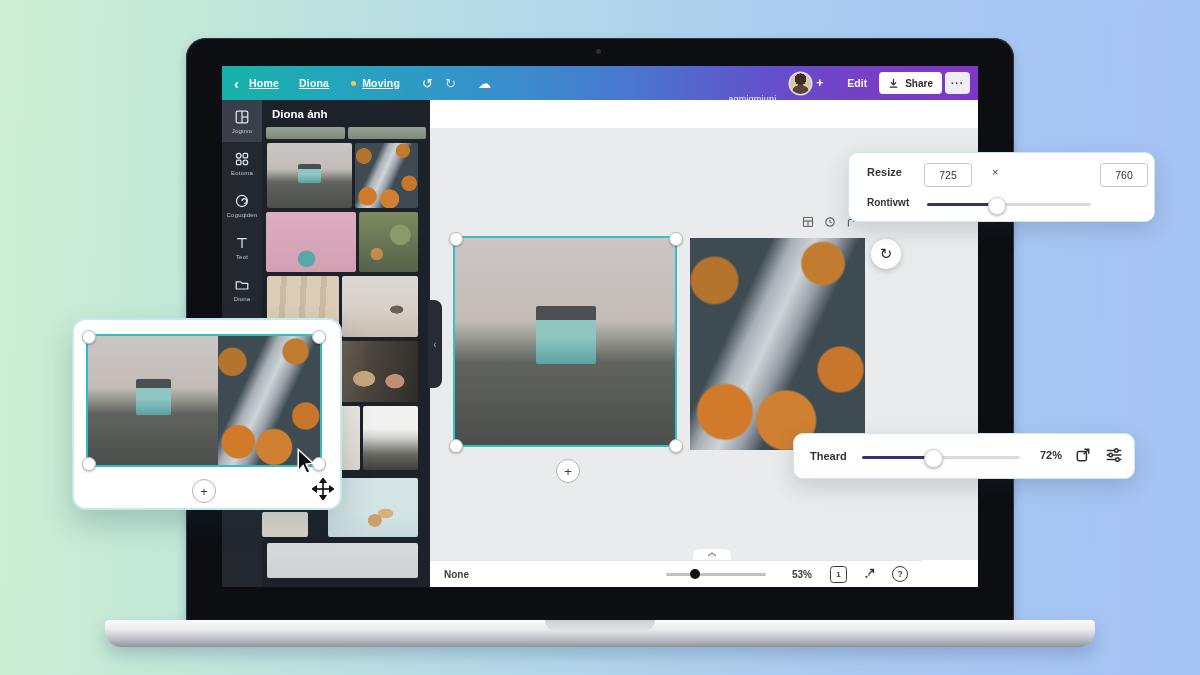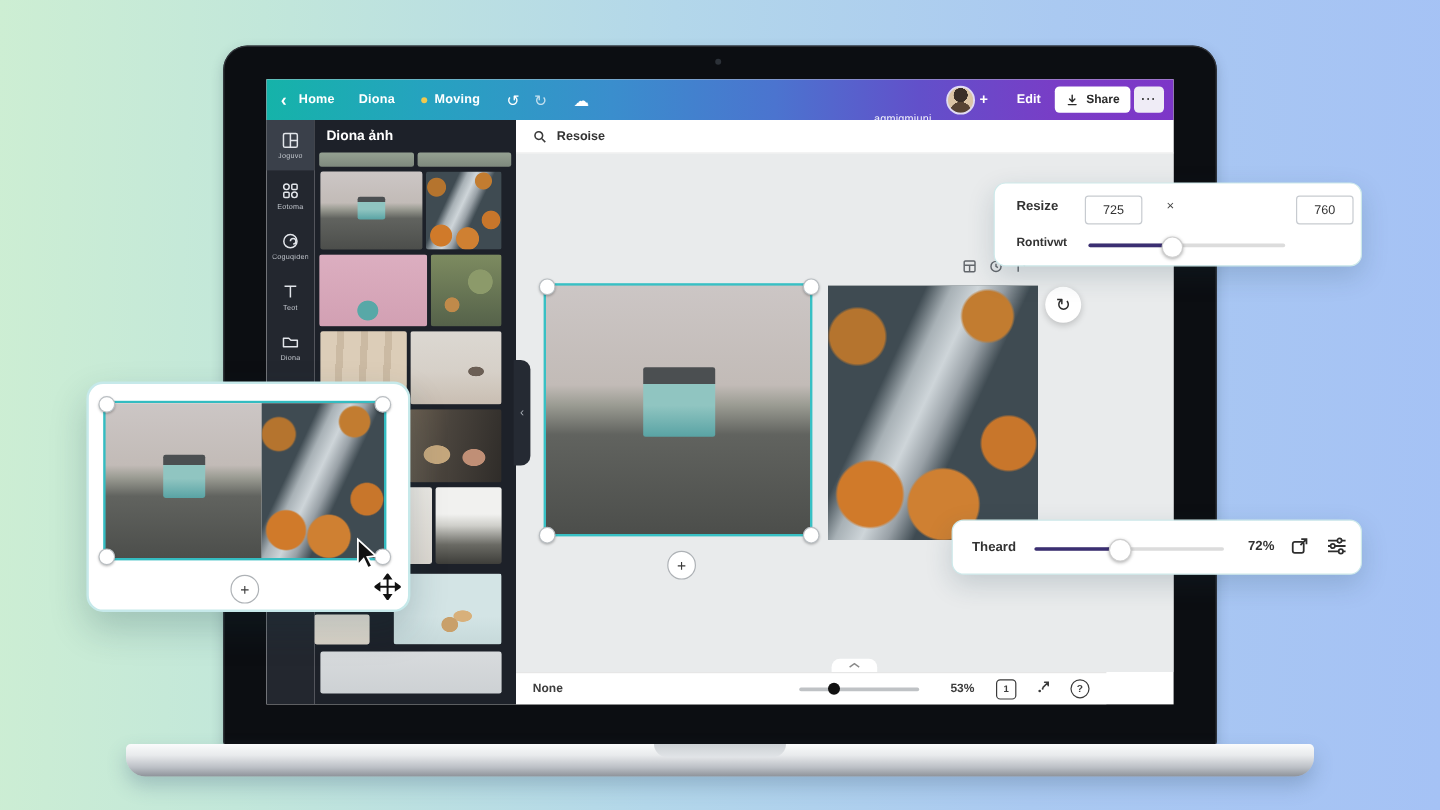--- a/index.html
+++ b/index.html
@@ -13,21 +13,21 @@
   .display{position:absolute;left:36px;top:28px;width:756px;height:521px;background:#ffffff;overflow:hidden;}
   .base{position:absolute;left:105px;top:620px;width:990px;height:27px;
     background:linear-gradient(180deg,#fafbfc 0%,#e8eaec 35%,#bcc0c6 72%,#8e939a 100%);
     border-radius:4px 4px 16px 16px;box-shadow:0 8px 16px rgba(70,100,130,.3);}
   .notch{position:absolute;left:440px;top:0;width:110px;height:11px;background:linear-gradient(180deg,#cdd1d5,#e1e4e7);
     border-radius:0 0 12px 12px;}
   
   .topbar{position:absolute;left:0;top:0;width:756px;height:34px;display:flex;align-items:center;
     background:linear-gradient(90deg,#15b3a9 0%,#26a2c0 18%,#3a8ecd 38%,#4b74cf 56%,#6250ca 72%,#7a3cc6 88%,#7d36c8 100%);
     color:#fff;font-size:10.5px;}
-  .tb-item{margin-left:20px;font-weight:600;letter-spacing:.2px;}
+  .tb-item{margin-left:20px;font-weight:600;letter-spacing:.2px;text-decoration:underline;}
   .tb-back{margin-left:12px;font-size:15px;line-height:1;font-weight:700;}
   .tb-dotwrap{display:flex;align-items:center;margin-left:22px;}
   .tb-dot{width:5px;height:5px;border-radius:50%;background:#f0c94f;margin-right:6px;}
   .tb-glyph{margin-left:22px;font-size:13px;line-height:1;}
   .tb-redo{opacity:.7;margin-left:12px;}
   .tb-user{margin-left:auto;font-size:9px;opacity:.95;letter-spacing:.2px;margin-top:32px;}
   .avatar{width:21px;height:21px;border-radius:50%;margin-left:14px;flex:0 0 auto;
     background:radial-gradient(circle at 50% 30%,#3a2e26 0 32%,rgba(0,0,0,0) 33%),
                radial-gradient(circle at 50% 100%,#584433 0 38%,rgba(0,0,0,0) 39%),#dcc5a5;
     box-shadow:0 0 0 1.5px rgba(255,255,255,.8);}
@@ -117,21 +117,21 @@
   .card-frame{position:absolute;left:14px;top:16px;width:232px;height:129px;box-shadow:0 0 0 2px #34bcc1;
     display:flex;overflow:visible;}
   .card-frame .half-van{width:56%;height:100%;position:relative;}
   .card-frame .half-food{width:44%;height:100%;position:relative;}
   .card-plus{left:118px;top:159px;}
   .cursor-arrow{position:absolute;left:222px;top:128px;z-index:12;}
   .move-icon{position:absolute;left:238px;top:158px;z-index:12;}
   
   .popup{position:absolute;background:#fff;border:1.5px solid #cde9ea;border-radius:10px;
     box-shadow:0 8px 22px rgba(30,60,80,.18);z-index:10;box-sizing:border-box;}
-  .resize-popup{left:828px;top:152px;width:307px;height:70px;}
+  .resize-popup{left:848px;top:152px;width:307px;height:70px;}
   .rp-label{position:absolute;left:18px;top:13px;font-size:11px;color:#333;font-weight:600;}
   .dim-input{position:absolute;width:46px;height:22px;border:1px solid #c7cbd0;border-radius:3px;text-align:center;
     font-size:10.5px;color:#333;font-family:inherit;background:#fff;padding:0;}
   .rp-w{left:75px;top:10px;}
   .rp-h{left:251px;top:10px;}
   .rp-times{position:absolute;left:143px;top:13px;font-size:11px;color:#444;}
   .rp-label2{position:absolute;left:18px;top:44px;font-size:10px;color:#333;font-weight:600;}
   .slider-track{position:absolute;height:3px;background:#dcdcdc;border-radius:2px;}
   .slider-fill{position:absolute;left:0;top:0;height:3px;background:#3b2f72;border-radius:2px;}
   .slider-handle{position:absolute;top:-6.5px;width:16px;height:16px;border-radius:50%;background:#fff;
@@ -243,27 +243,20 @@
         <div class="thumb t-mountain" style="left:101px;top:306px;width:55px;height:64px"></div>
         <div class="thumb t-pencils" style="left:66px;top:378px;width:90px;height:59px"></div>
         <div class="thumb t-hang" style="left:0px;top:412px;width:46px;height:25px"></div>
         <div class="thumb t-gray" style="left:5px;top:443px;width:151px;height:35px"></div>
       </div>
 
       <div class="collapse-tab">
         <span>‹</span>
       </div>
 
-      <div class="canvas-toolbar">
-        <svg width="12" height="12" viewBox="0 0 12 12">
-            <circle cx="5" cy="5" r="3.2" stroke="#3a3a3a" stroke-width="1.3" fill="none"></circle>
-            <line x1="7.6" y1="7.6" x2="10.4" y2="10.4" stroke="#3a3a3a" stroke-width="1.3"></line>
-          </svg>
-        <span>Resoise</span>
-      </div>
 
       <div class="canvas">
         <div class="canvas-photo t-van selected" style="left:25px;top:110px;width:220px;height:207px"></div>
         <div class="handle" style="left:19px;top:104px"></div>
         <div class="handle" style="left:239px;top:104px"></div>
         <div class="handle" style="left:19px;top:311px"></div>
         <div class="handle" style="left:239px;top:311px"></div>
         <div class="canvas-photo t-food" style="left:260px;top:110px;width:175px;height:212px"></div>
 
         <div class="mini-icons">

